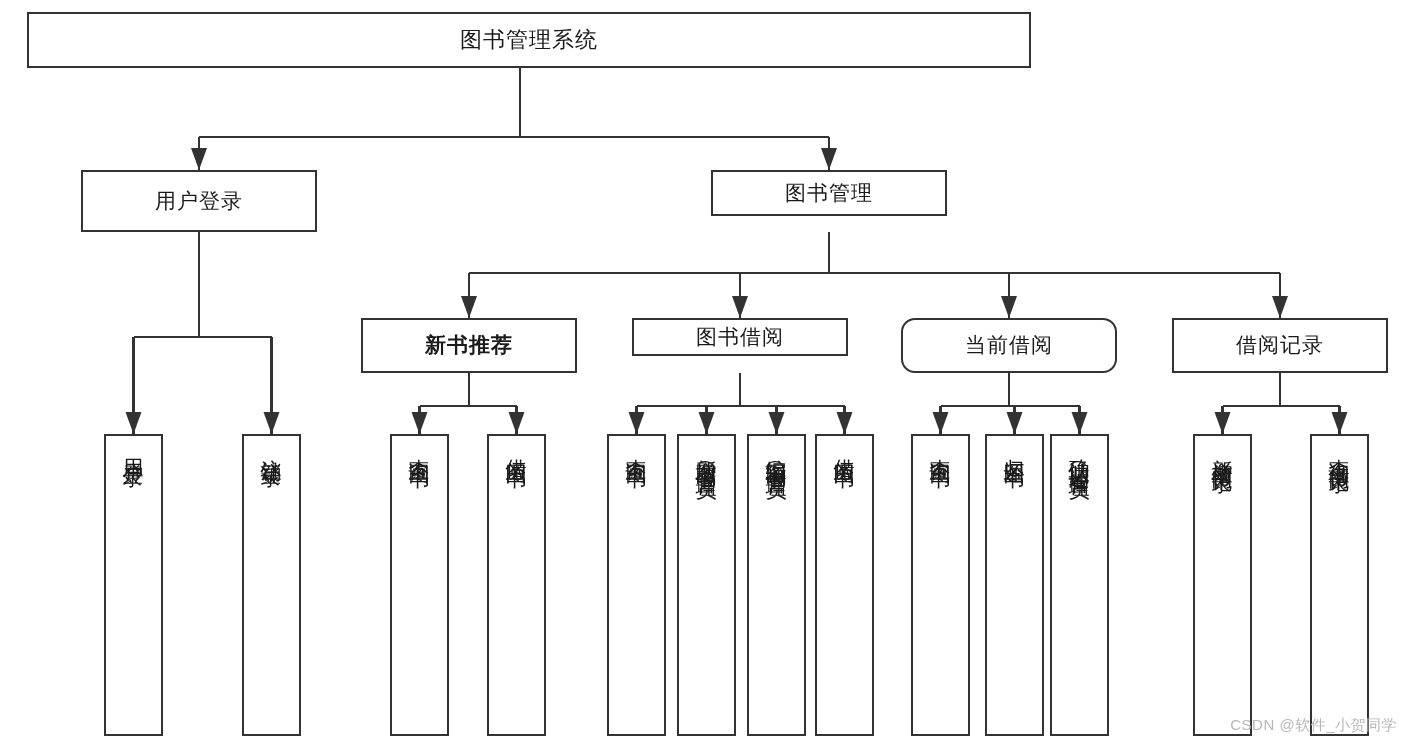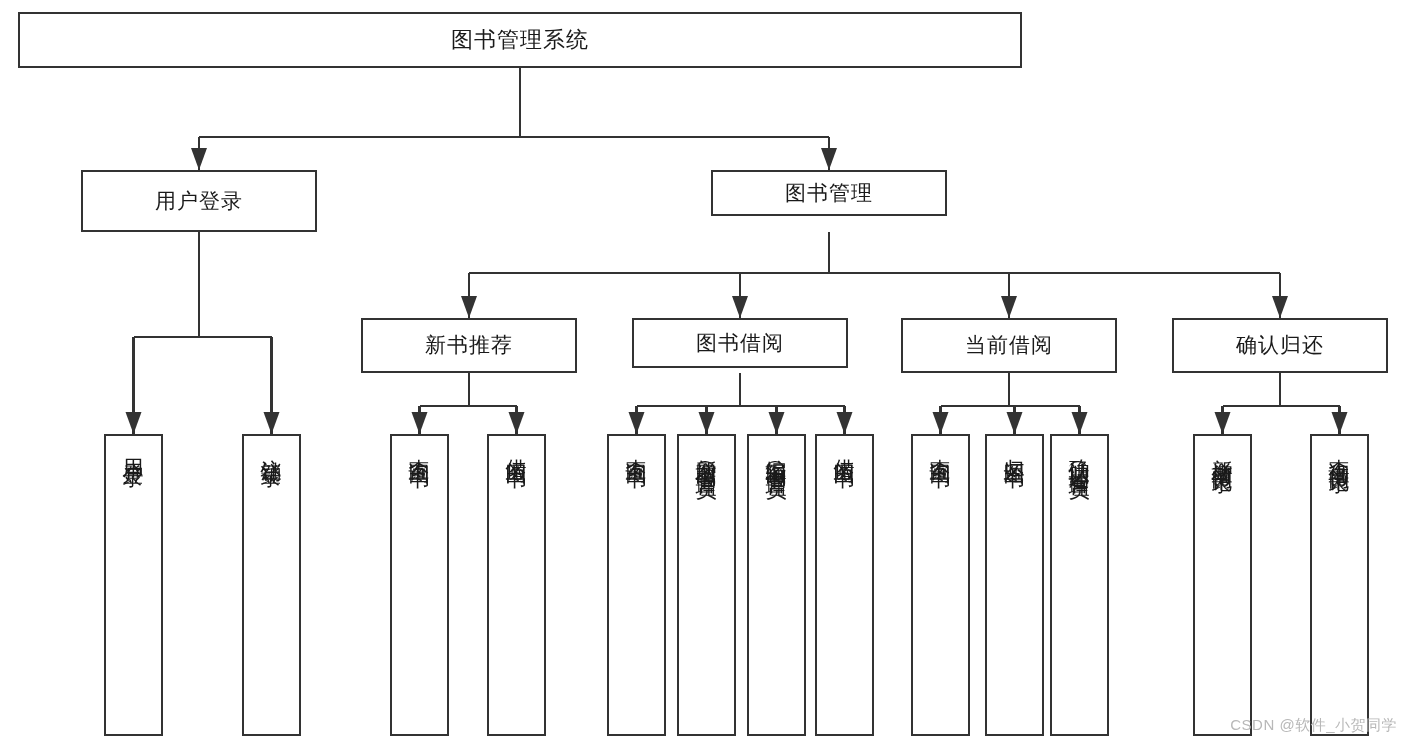--- a/index.html
+++ b/index.html
@@ -122,40 +122,40 @@
       <line x1="1079.5" y1="406" x2="1079.5" y2="434" stroke="#333333" stroke-width="2.5" shape-rendering="crispEdges"></line>
       <polygon points="1071.5,412 1087.5,412 1079.5,434" fill="#333333"></polygon>
       <line x1="1280" y1="373" x2="1280" y2="406" stroke="#333333" stroke-width="2.5" shape-rendering="crispEdges"></line>
       <line x1="1222.5" y1="406" x2="1339.5" y2="406" stroke="#333333" stroke-width="2.5" shape-rendering="crispEdges"></line>
       <line x1="1222.5" y1="406" x2="1222.5" y2="434" stroke="#333333" stroke-width="2.5" shape-rendering="crispEdges"></line>
       <polygon points="1214.5,412 1230.5,412 1222.5,434" fill="#333333"></polygon>
       <line x1="1339.5" y1="406" x2="1339.5" y2="434" stroke="#333333" stroke-width="2.5" shape-rendering="crispEdges"></line>
       <polygon points="1331.5,412 1347.5,412 1339.5,434" fill="#333333"></polygon>
     </svg>
   <div id="nodes">
-      <div class="node root" style="left: 18px; top: 12px; width: 1004px; height: 56px;">
+      <div class="node root" style="left: 27px; top: 12px; width: 1004px; height: 56px;">
         <span class="label">图书管理系统</span>
       </div>
       <div class="node" style="left: 81px; top: 170px; width: 236px; height: 62px;">
         <span class="label">用户登录</span>
       </div>
       <div class="node" style="left: 711px; top: 170px; width: 236px; height: 46px;">
         <span class="label">图书管理</span>
       </div>
-      <div class="node" style="left: 361px; top: 318px; width: 216px; height: 55px;">
+      <div class="node" style="left: 361px; top: 318px; width: 216px; height: 55px; font-weight: bold;">
         <span class="label">新书推荐</span>
       </div>
-      <div class="node" style="left: 632px; top: 318px; width: 216px; height: 50px;">
+      <div class="node" style="left: 632px; top: 318px; width: 216px; height: 38px;">
         <span class="label">图书借阅</span>
       </div>
-      <div class="node" style="left: 901px; top: 318px; width: 216px; height: 55px;">
+      <div class="node" style="left: 901px; top: 318px; width: 216px; height: 55px; border-radius: 14px;">
         <span class="label">当前借阅</span>
       </div>
       <div class="node" style="left: 1172px; top: 318px; width: 216px; height: 55px;">
-        <span class="label">确认归还</span>
+        <span class="label">借阅记录</span>
       </div>
       <div class="node vertical" style="left: 104px; top: 434px; width: 59px; height: 302px;">
         <span class="label">用户登录</span>
       </div>
       <div class="node vertical" style="left: 242px; top: 434px; width: 59px; height: 302px;">
         <span class="label">注销登录</span>
       </div>
       <div class="node vertical" style="left: 390px; top: 434px; width: 59px; height: 302px;">
         <span class="label">查询图书</span>
       </div>

